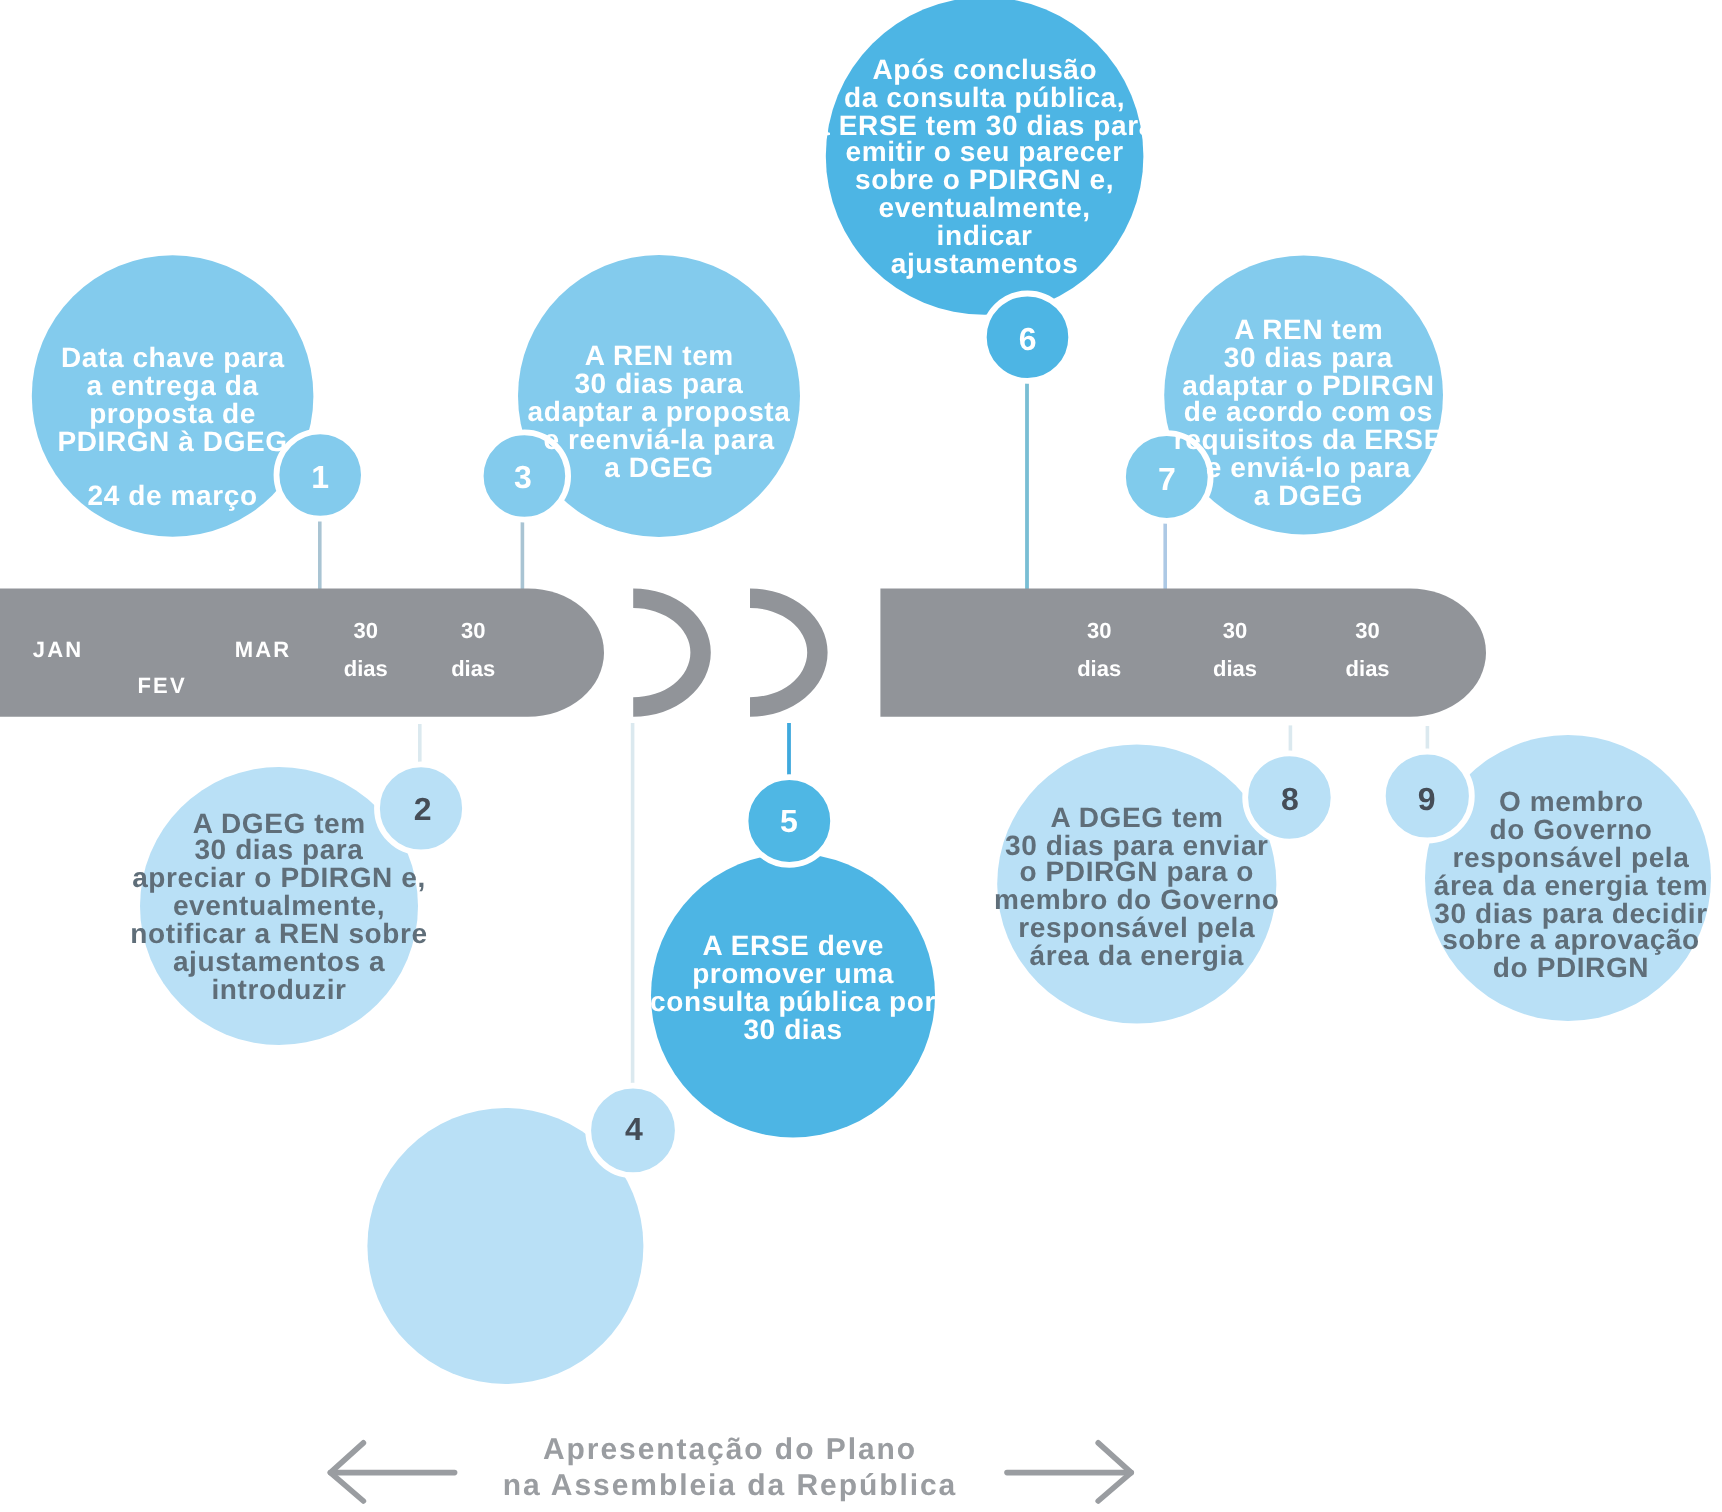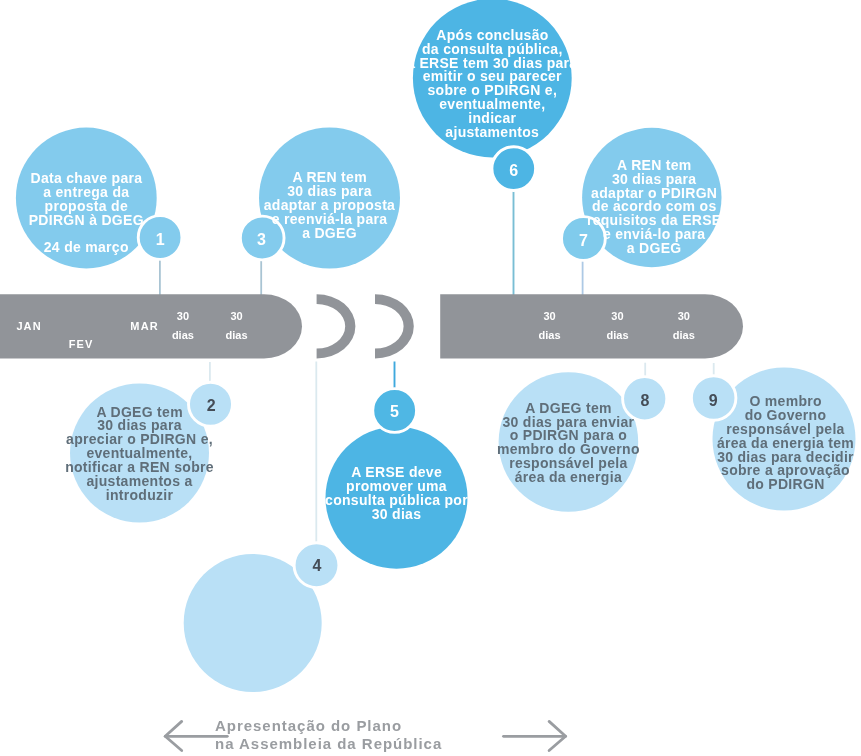--- a/index.html
+++ b/index.html
@@ -53,21 +53,21 @@
     font-size: 11px;
     line-height: 19px;
     color: #ffffff;
     white-space: pre-line;
     transform: translate(-50%, -50%);
   }
   .barlabel.month { letter-spacing: 1.1px; text-indent: 1.1px; }
 
   .footline {
     position: absolute;
-    text-align: left;
+    text-align: center;
     font-weight: bold;
     font-size: 15px;
     line-height: 18.5px;
     letter-spacing: 0.97px;
     color: #9a9da1;
     white-space: pre-line;
     transform: translate(-50%, -50%);
   }
 </style>
 </head>
@@ -190,21 +190,21 @@
   <div class="numtext light" style="left:261.5px; top:239.6px;">3</div>
   <div class="numtext dark" style="left:317px;   top:566.2px;">4</div>
   <div class="numtext light" style="left:394.5px; top:412.2px;">5</div>
   <div class="numtext light" style="left:513.8px; top:170.8px;">6</div>
   <div class="numtext light" style="left:583.4px; top:240.5px;">7</div>
   <div class="numtext dark" style="left:645px;   top:400.5px;">8</div>
   <div class="numtext dark" style="left:713.3px; top:401.0px;">9</div>
 
   <div class="barlabel month" style="left:28.5px;  top:325.5px;">JAN</div>
   <div class="barlabel month" style="left:80.5px;  top:344px;">FEV</div>
-  <div class="barlabel month" style="left:144px; top:325.5px;">MAR</div>
+  <div class="barlabel month" style="left:131px; top:325.5px;">MAR</div>
   <div class="barlabel" style="left:182.9px; top:325.6px;">30
 dias</div>
   <div class="barlabel" style="left:236.6px; top:325.6px;">30
 dias</div>
   <div class="barlabel" style="left:549.6px; top:325.6px;">30
 dias</div>
   <div class="barlabel" style="left:617.5px; top:325.6px;">30
 dias</div>
   <div class="barlabel" style="left:683.8px; top:325.6px;">30
 dias</div>

